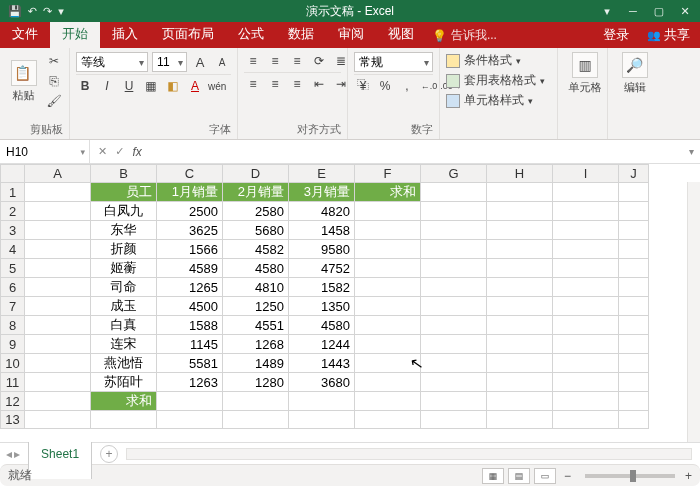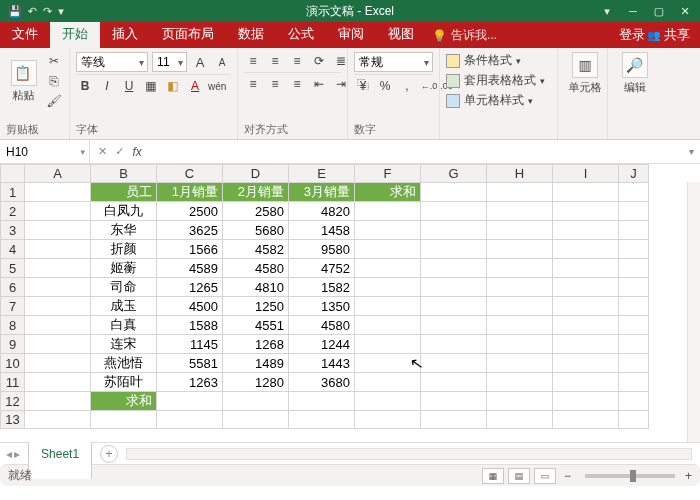--- a/index.html
+++ b/index.html
@@ -10,25 +10,25 @@
 .titlebar .qat span { font-size: 11px; opacity: .9; }
 .titlebar .title { position: absolute; left: 50%; transform: translateX(-50%); font-size: 12px; color: #fff; }
 .titlebar .wincontrols { margin-left: auto; display: flex; gap: 4px; padding-right: 4px; }
 .titlebar .wincontrols span { width: 22px; text-align: center; font-size: 11px; opacity: .9; }
 
 .menubar { height: 26px; background: #b91c1c; display: flex; align-items: flex-end; color: #fff; }
 .tab { padding: 5px 12px; font-size: 13px; cursor: default; }
 .tab.active { background: #f3f2f1; color: #217346; }
 .tell { margin-left: 6px; display: flex; align-items: center; gap: 4px; opacity: .85; font-size: 12px; padding-bottom: 4px; }
 .menuspacer { flex: 1; }
-.menuright { display: flex; align-items: flex-end; gap: 2px; color: #fff; font-size: 13px; padding: 0 10px 4px 0; }
+.menuright { display: flex; align-items: flex-end; gap: 18px; color: #fff; font-size: 13px; padding: 0 10px 4px 0; }
 
 .ribbon { height: 92px; background: #f3f2f1; border-bottom: 1px solid #d3d0ce; display: flex; }
 .group { border-right: 1px solid #e1dfdd; padding: 4px 6px 2px; display: flex; flex-direction: column; justify-content: space-between; }
-.grouplabel { text-align: left; font-size: 11px; color: #666; padding-top: 2px; }
+.grouplabel { text-align: right; font-size: 11px; color: #666; padding-top: 2px; }
 .row { display: flex; align-items: center; gap: 4px; }
 .btn { display: inline-flex; align-items: center; justify-content: center; min-width: 18px; height: 18px; font-size: 12px; color: #444; }
 .bigbtn { display: flex; flex-direction: column; align-items: center; justify-content: center; width: 42px; font-size: 11px; color: #444; gap: 2px; }
 .iconbox { width: 26px; height: 26px; border: 1px solid #cfcecb; background: #fbfaf9; display: flex; align-items: center; justify-content: center; font-size: 14px; }
 .select { height: 20px; border: 1px solid #c8c6c4; background: #fff; font-size: 12px; padding: 0 16px 0 4px; display: flex; align-items: center; position: relative; }
 .select::after { content: "▾"; position: absolute; right: 3px; font-size: 10px; color: #666; }
 .rule { height: 1px; background: #e1dfdd; margin: 2px 0; }
 .sq { width: 14px; height: 14px; border: 1px solid #999; display: inline-block; }
 
 .namebar { height: 24px; background: #fff; border-bottom: 1px solid #dedede; display: flex; align-items: center; }
@@ -81,22 +81,22 @@
     <span>▢</span>
     <span>✕</span>
   </div>
 </div>
 
 <div class="menubar">
   <div class="tab">文件</div>
   <div class="tab active">开始</div>
   <div class="tab">插入</div>
   <div class="tab">页面布局</div>
+  <div class="tab">公式</div>
   <div class="tab">数据</div>
-  <div class="tab">公式</div>
   <div class="tab">审阅</div>
   <div class="tab">视图</div>
   <div class="tell">
     <span>💡</span>
     <span>告诉我...</span>
   </div>
   <div class="menuspacer"></div>
   <div class="menuright">
     <span>登录</span>
     <span><span style="font-size:11px">👥 </span><span>共享</span></span>

